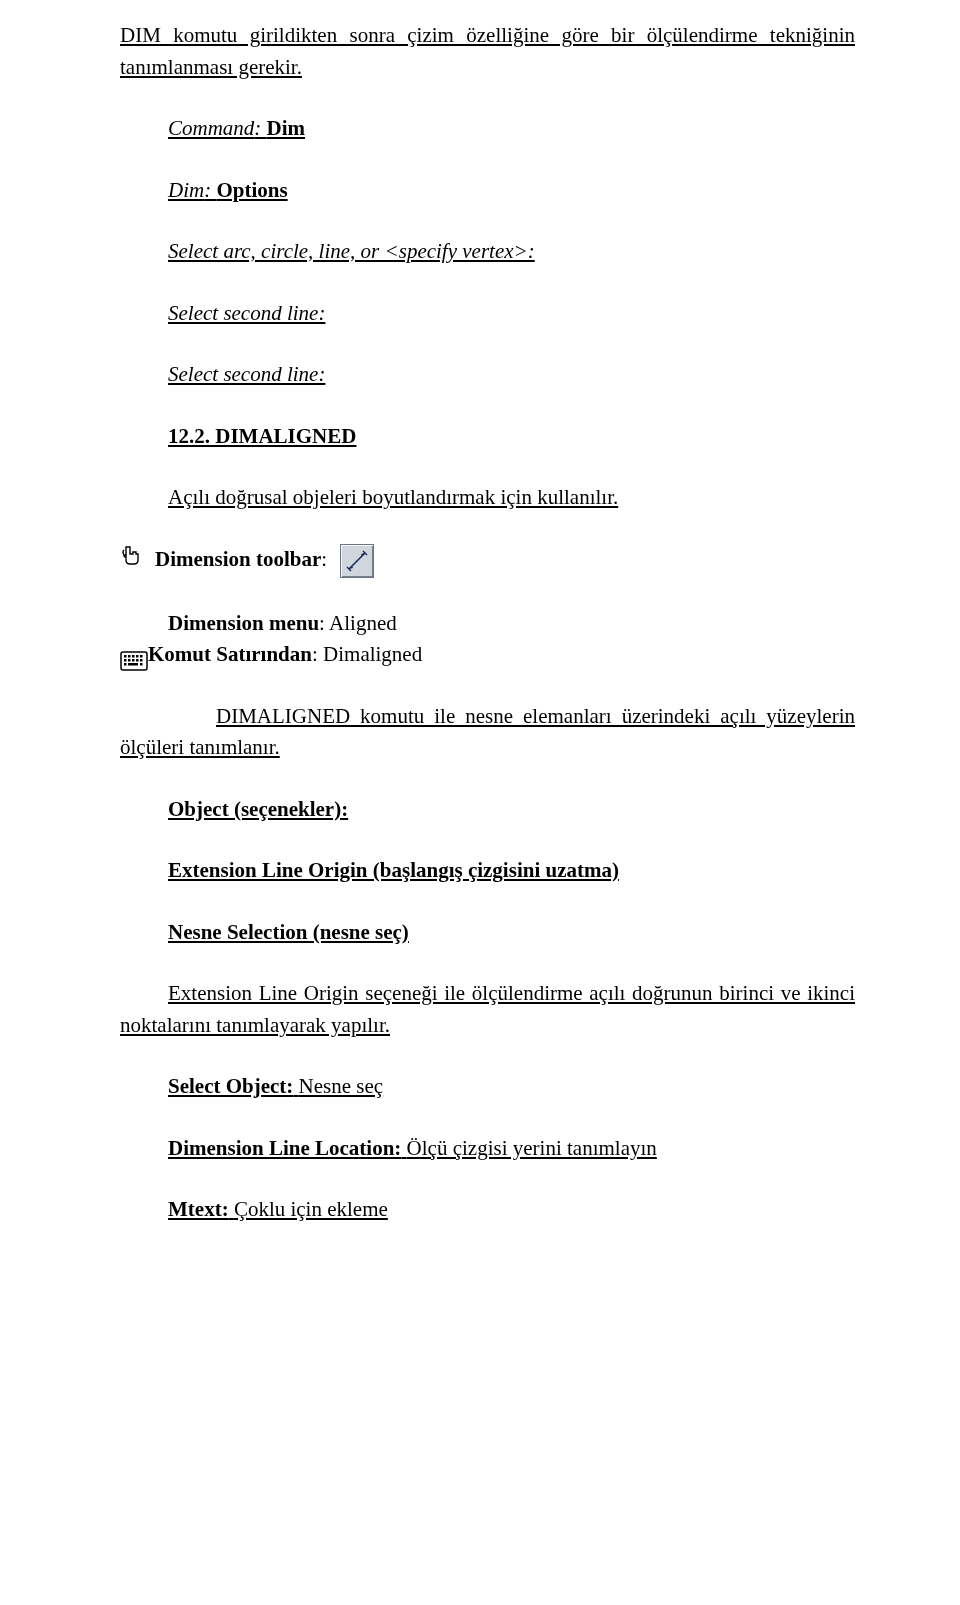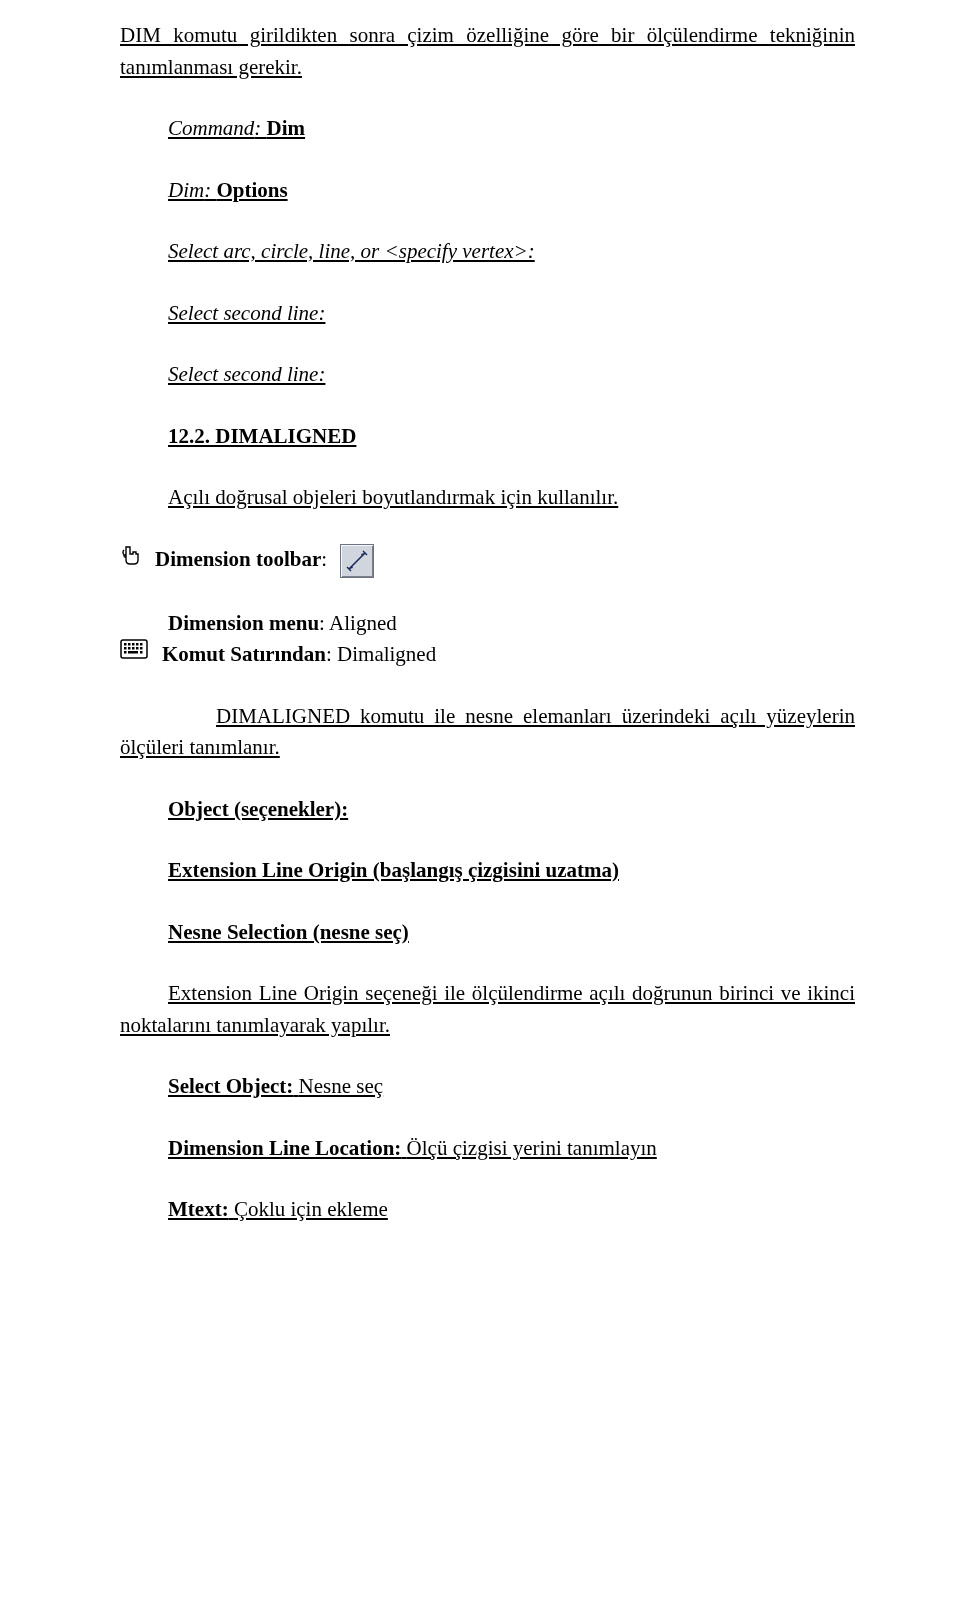--- a/index.html
+++ b/index.html
@@ -48,22 +48,22 @@
     }
     .toolbar-icon-box svg {
       width: 28px;
       height: 28px;
     }
     .menu-line {
       margin-left: 48px;
     }
     .cmd-line {
       display: flex;
-      align-items: flex-start;
-      gap: 14px;
+      align-items: flex-end;
+      gap: 0;
       margin-bottom: 30px;
     }
     .keyboard-icon {
       flex-shrink: 0;
     }
     .bullet-icon svg { display: block; }
     .keyboard-icon svg { display: block; }
   </style>
 </head>
 <body>

